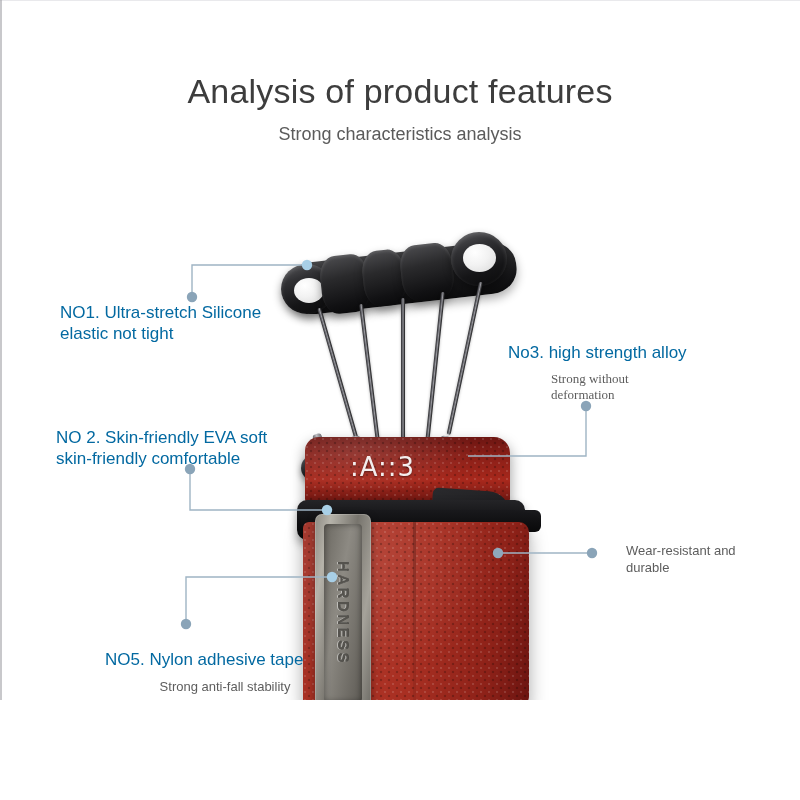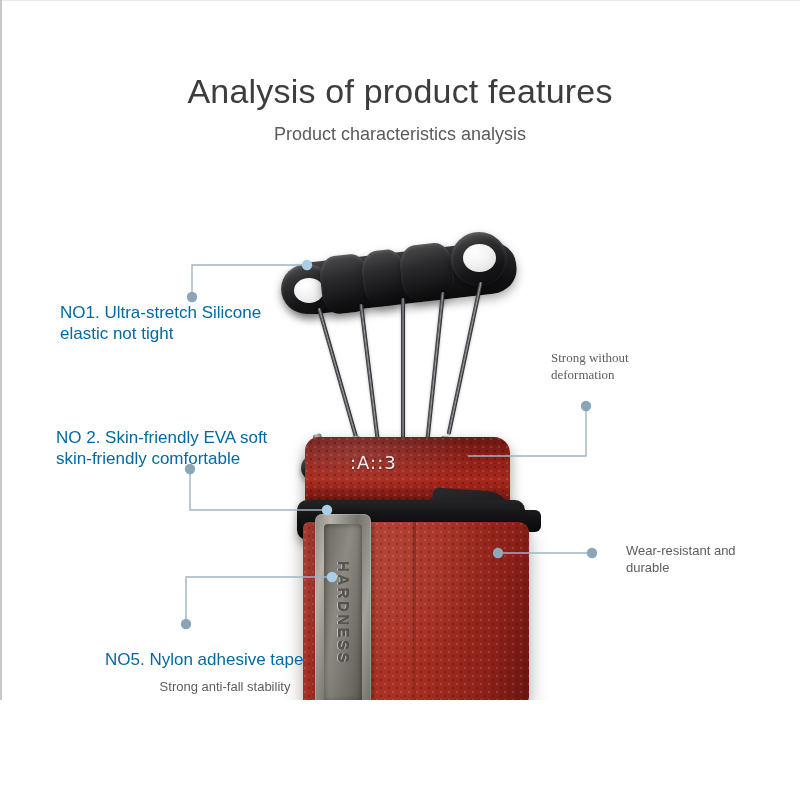--- a/index.html
+++ b/index.html
@@ -101,21 +101,21 @@
   .weave{
     position:absolute;inset:0;
     background-image:
       radial-gradient(circle at 2px 2px, rgba(255,255,255,.16) 0 1.3px, rgba(0,0,0,0) 1.6px),
       radial-gradient(circle at 6px 6px, rgba(0,0,0,.26) 0 1.3px, rgba(0,0,0,0) 1.6px);
     background-size:8px 8px,8px 8px;
     opacity:.85;
   }
   .watermark{
     position:absolute;left:95px;top:230px;
-    font-size:18px;color:rgba(255,255,255,.92);letter-spacing:1px;
+    font-size:26px;color:rgba(255,255,255,.92);letter-spacing:1px;
     font-family:"DejaVu Sans",sans-serif;
     text-shadow:0 1px 2px rgba(0,0,0,.45);
     pointer-events:none;
   }
 
   
   .base{
     position:absolute;left:42px;top:278px;width:228px;height:40px;
     border-radius:10px;
     background:linear-gradient(180deg,#242427 0%,#0e0e10 60%,#070708 100%);
@@ -179,21 +179,21 @@
 </style>
 </head>
 <body>
 
 <div id="stage">
 
   <div class="edge-top"></div>
   <div class="edge-left"></div>
 
   <div id="title">Analysis of product features</div>
-  <div id="subtitle">Product characteristics analysis</div>
+  <div id="subtitle">Strong characteristics analysis</div>
 
   <div id="product">
 
     <div class="topbar"></div>
 
     <div class="ring" style="left:26px;top:42px;width:52px;height:50px;">
       <div class="hole" style="left:13px;top:14px;width:30px;height:25px;"></div>
     </div>
     <div class="segment" style="left:66px;top:33px;width:48px;height:58px;transform:rotate(-6deg);"></div>
     <div class="segment" style="left:108px;top:28px;width:42px;height:56px;transform:rotate(-6deg);"></div>
@@ -270,20 +270,21 @@
     <div class="c-main">NO1. Ultra-stretch Silicone
 elastic not tight</div>
   </div>
 
   <div class="callout" id="callout-2">
     <div class="c-main">NO 2. Skin-friendly EVA soft
 skin-friendly comfortable</div>
   </div>
 
   <div class="callout" id="callout-3">
+    <div class="c-main">No3. high strength alloy</div>
     <div class="c-sub">Strong without
 deformation</div>
   </div>
 
   <div class="callout" id="callout-4">
     <div class="c-sub">Wear-resistant and
 durable</div>
   </div>
 
   <div class="callout" id="callout-5">

